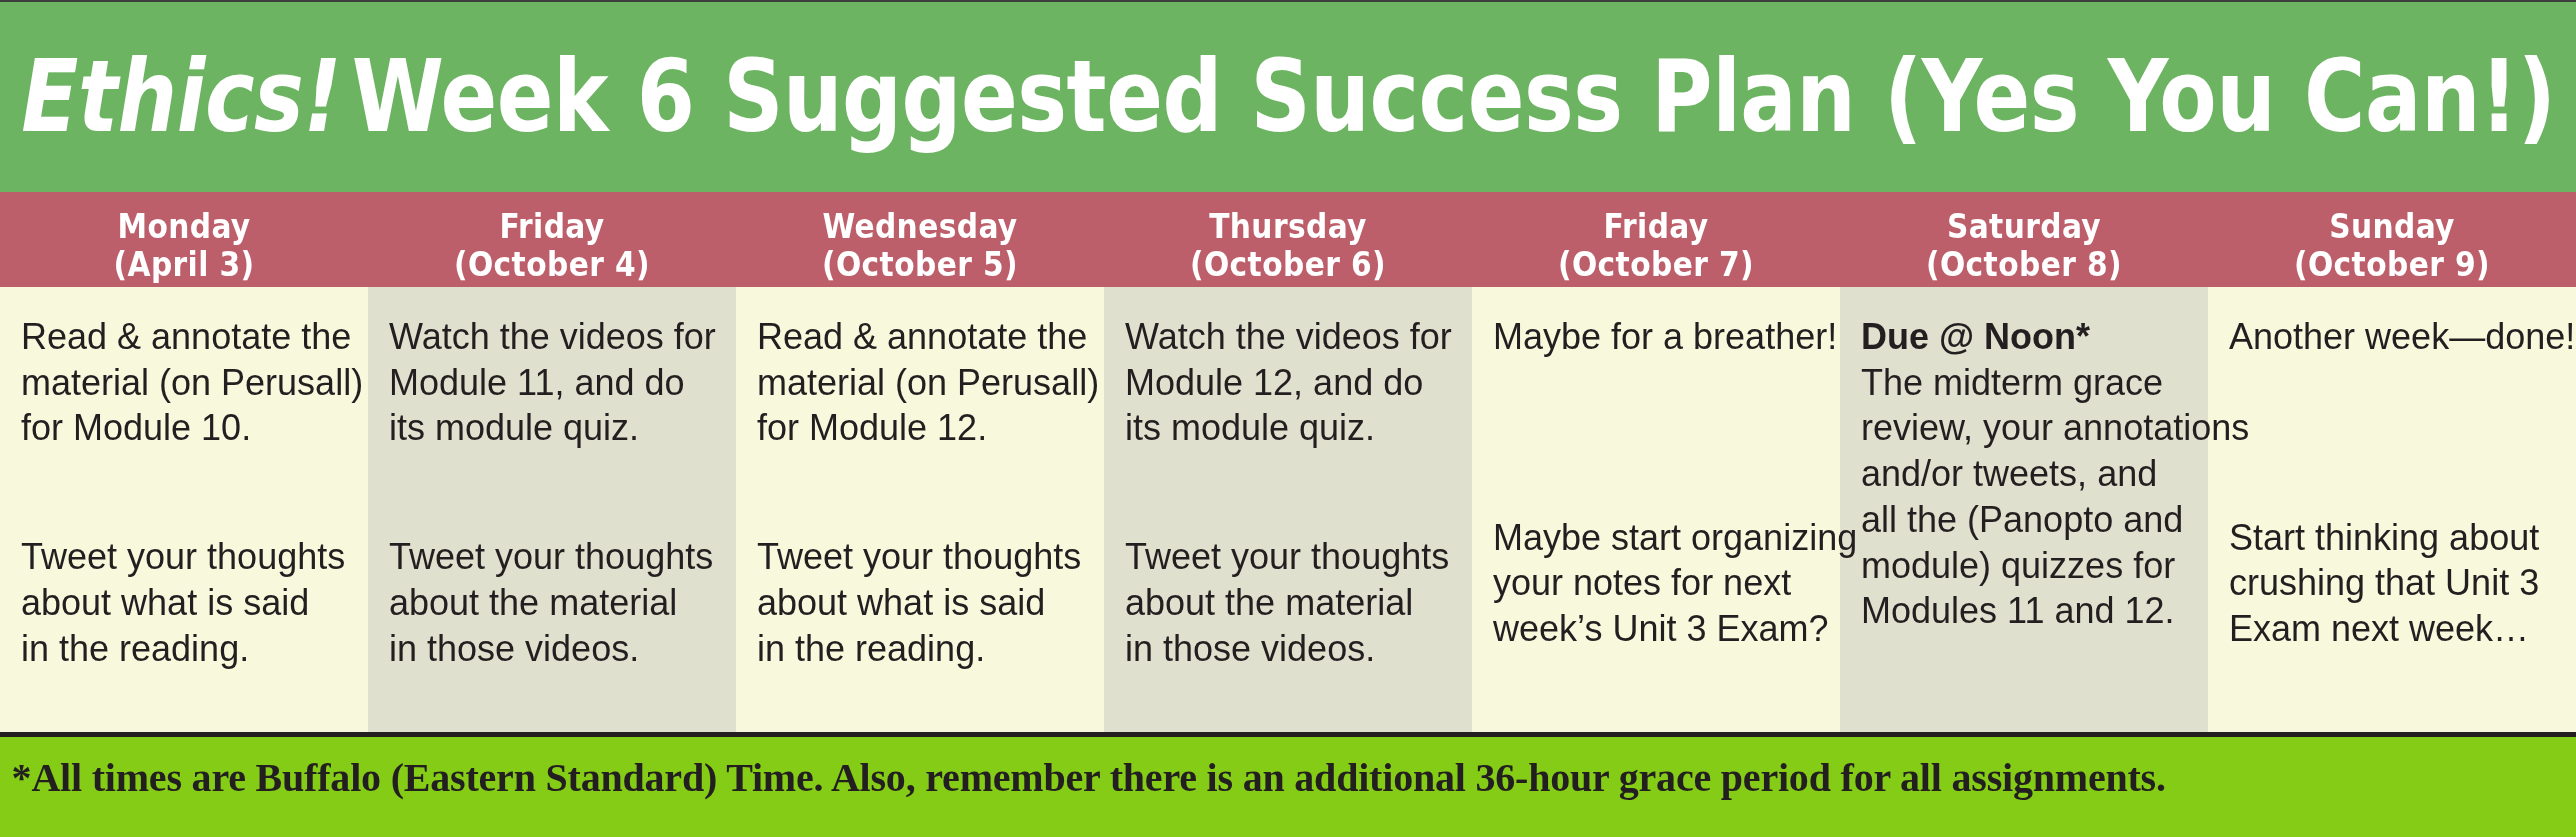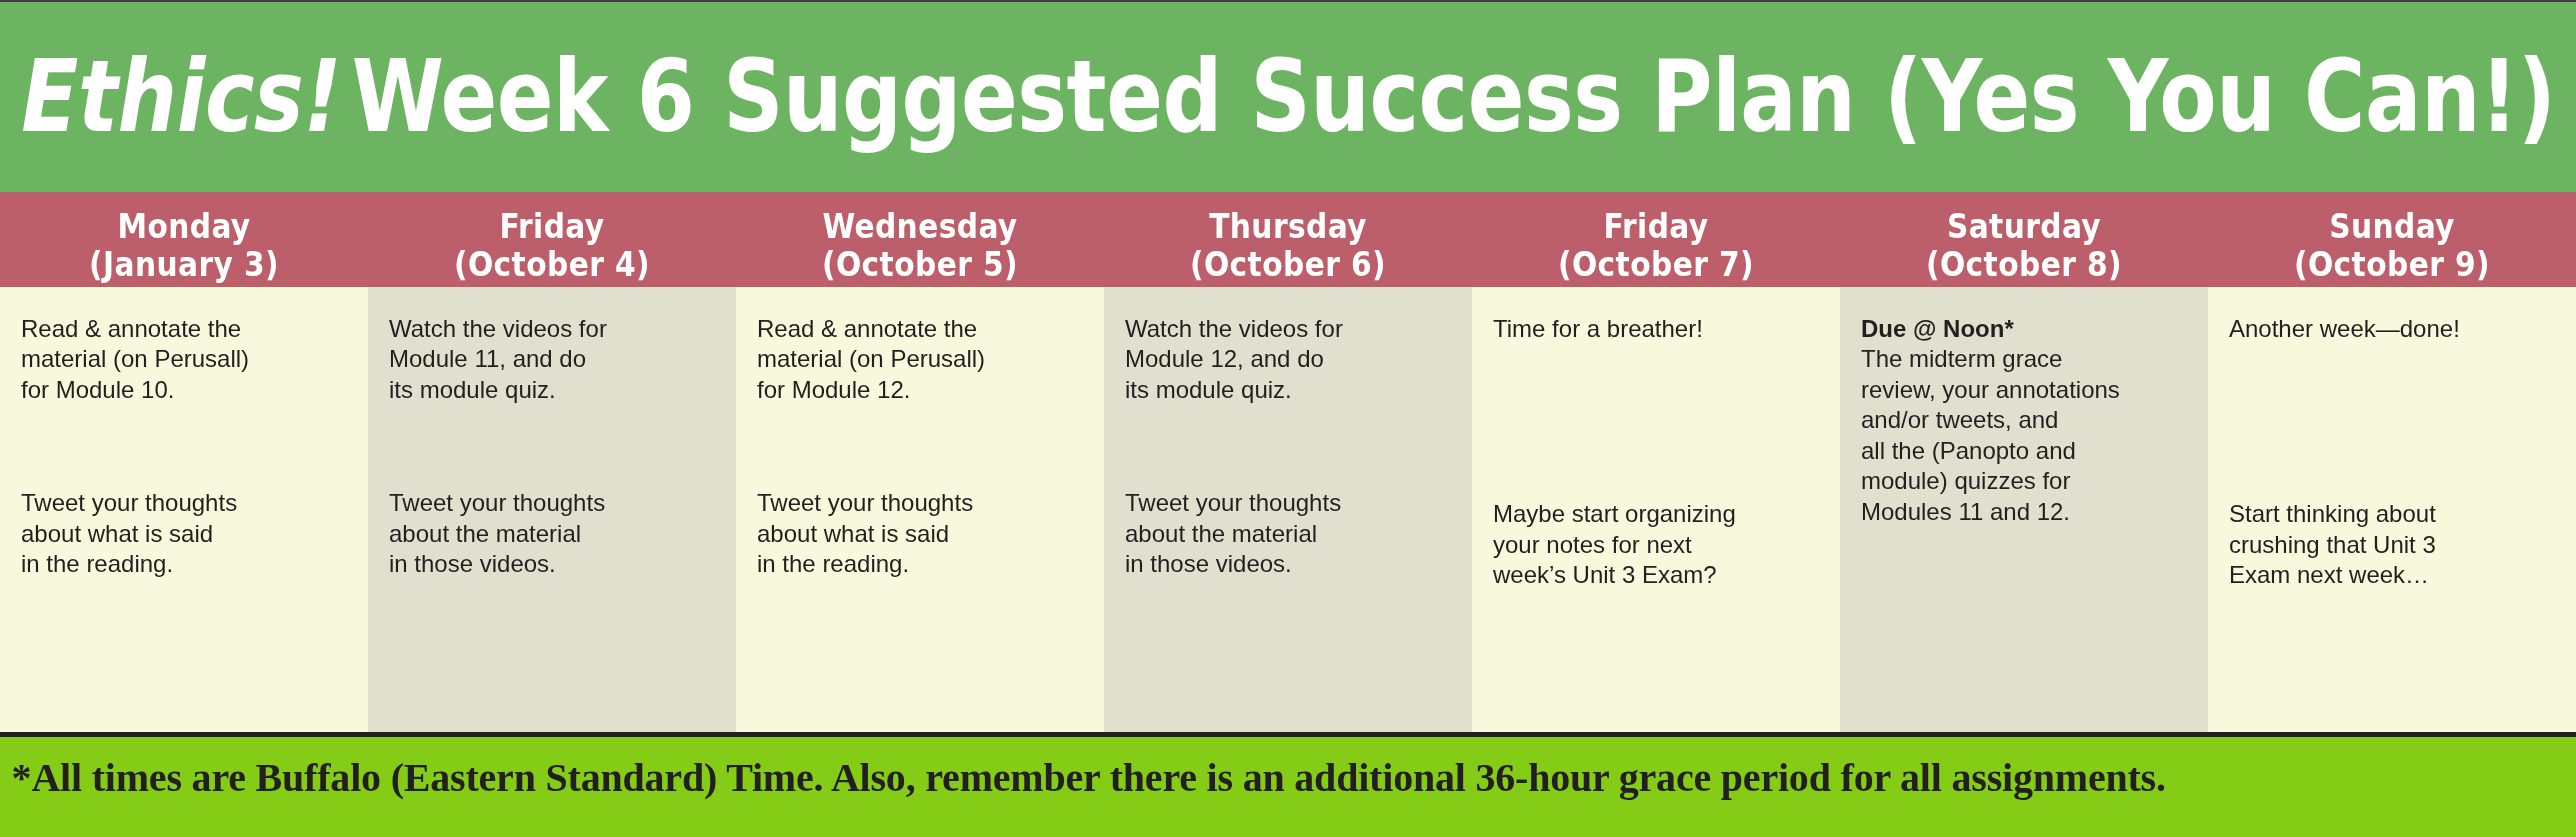--- a/index.html
+++ b/index.html
@@ -74,21 +74,21 @@
   }
   .dayhead .dow { display: block; }
   .dayhead .dt  { display: block; }
 
   .daycell {
     height: 445px;
     box-sizing: border-box;
     padding: 27px 21px 9.7px 21px !important;
     color: #231f20;
     font-family: "Liberation Sans", sans-serif;
-    font-size: 24px;
+    font-size: 36px;
     line-height: 1.27;
   }
   .daycell.cream { background: #f7f8dc; }
   .daycell.sage  { background: #dfe0cd; margin-top: 28px; }
 
   .block { margin: 0; }
   .block .ln { display: block; white-space: nowrap; }
   .gap { height: 83px; }
   .lead {
     font-weight: bold;
@@ -119,21 +119,21 @@
 
   <div class="title-banner">
     <div class="title-text"><span class="title-em">Ethics!</span><span>Week 6 Suggested Success Plan (Yes You Can!)</span></div>
   </div>
 
   <table class="cal">
     <thead>
       <tr>
         <th class="dayhead">
           <span class="dow">Monday</span>
-          <span class="dt">(January 3)</span>
+          <span class="dt">(April 3)</span>
         </th>
         <th class="dayhead">
           <span class="dow">Friday</span>
           <span class="dt">(October 4)</span>
         </th>
         <th class="dayhead">
           <span class="dow">Wednesday</span>
           <span class="dt">(October 5)</span>
         </th>
         <th class="dayhead">
@@ -208,21 +208,21 @@
           <div class="gap"></div>
           <div class="block">
               <span class="ln">Tweet your thoughts</span>
               <span class="ln">about the material</span>
               <span class="ln">in those videos.</span>
             </div>
         </td>
         <td class="daycell cream">
 
           <div class="block">
-              <span class="ln">Time for a breather!</span>
+              <span class="ln">Maybe for a breather!</span>
             </div>
           <div class="gap" style="height:155px"></div>
           <div class="block">
               <span class="ln">Maybe start organizing</span>
               <span class="ln">your notes for next</span>
               <span class="ln">week’s Unit 3 Exam?</span>
             </div>
         </td>
         <td class="daycell sage">
           <span class="lead">Due @ Noon*</span>

